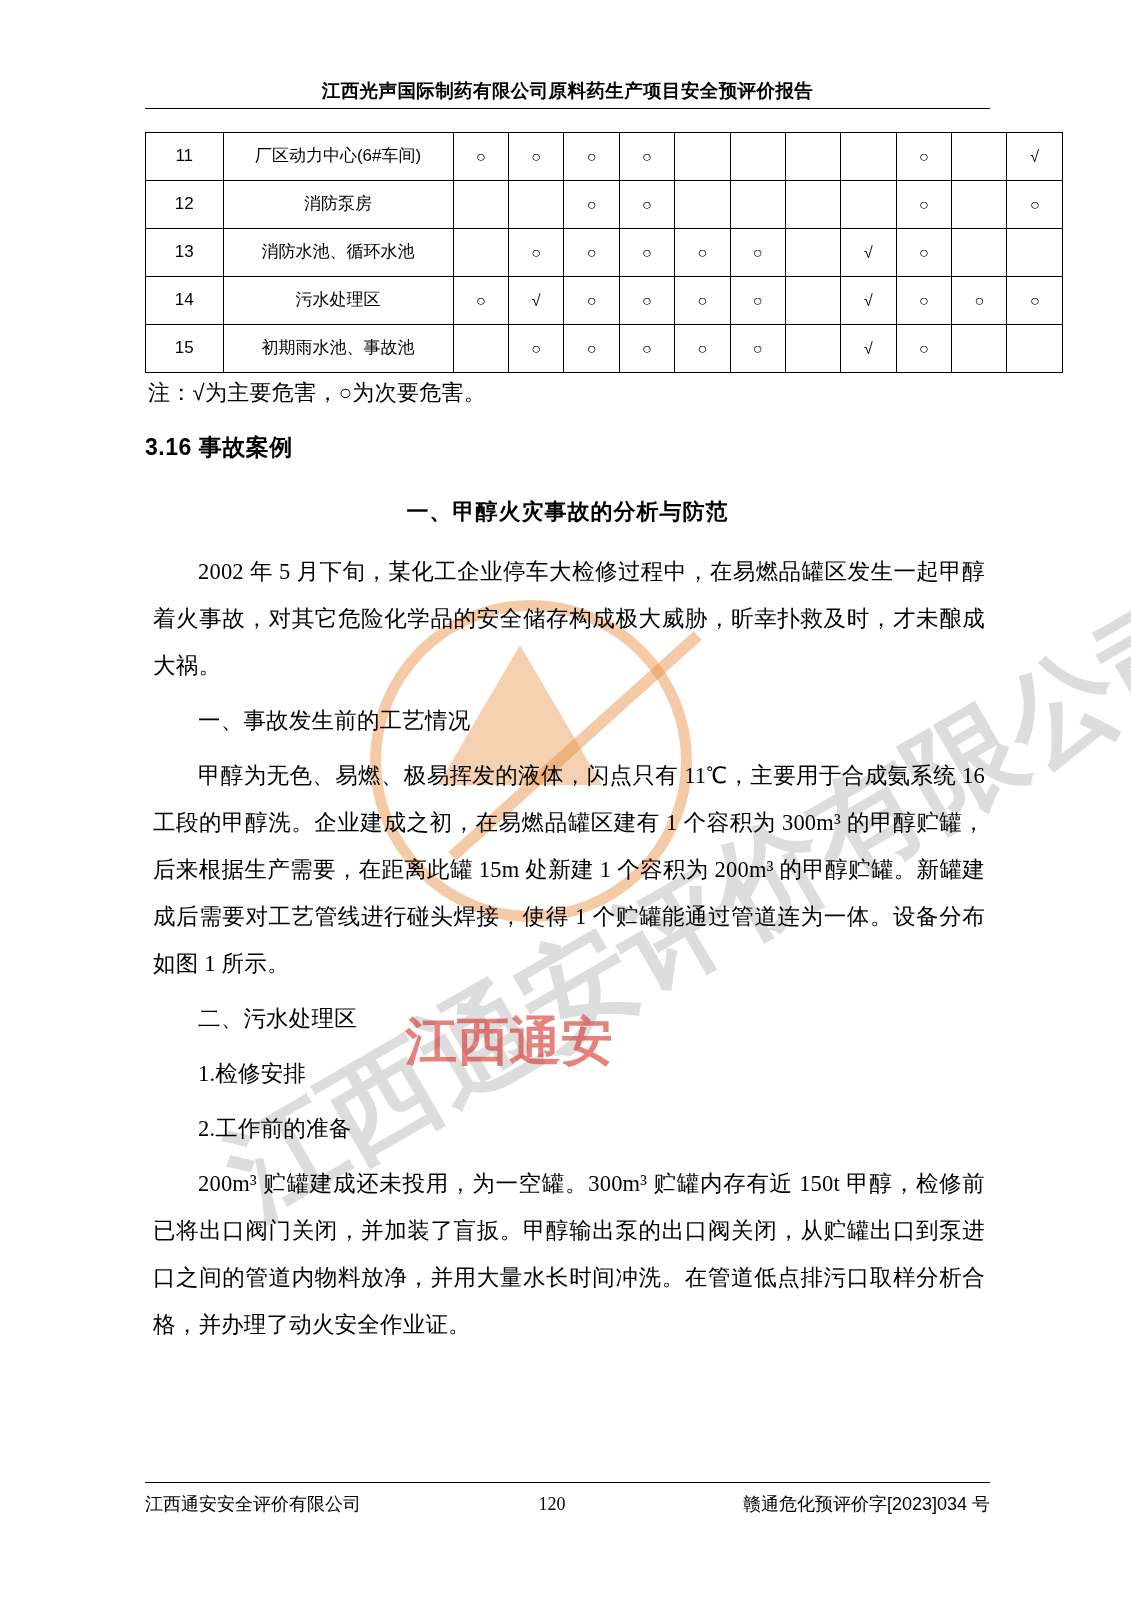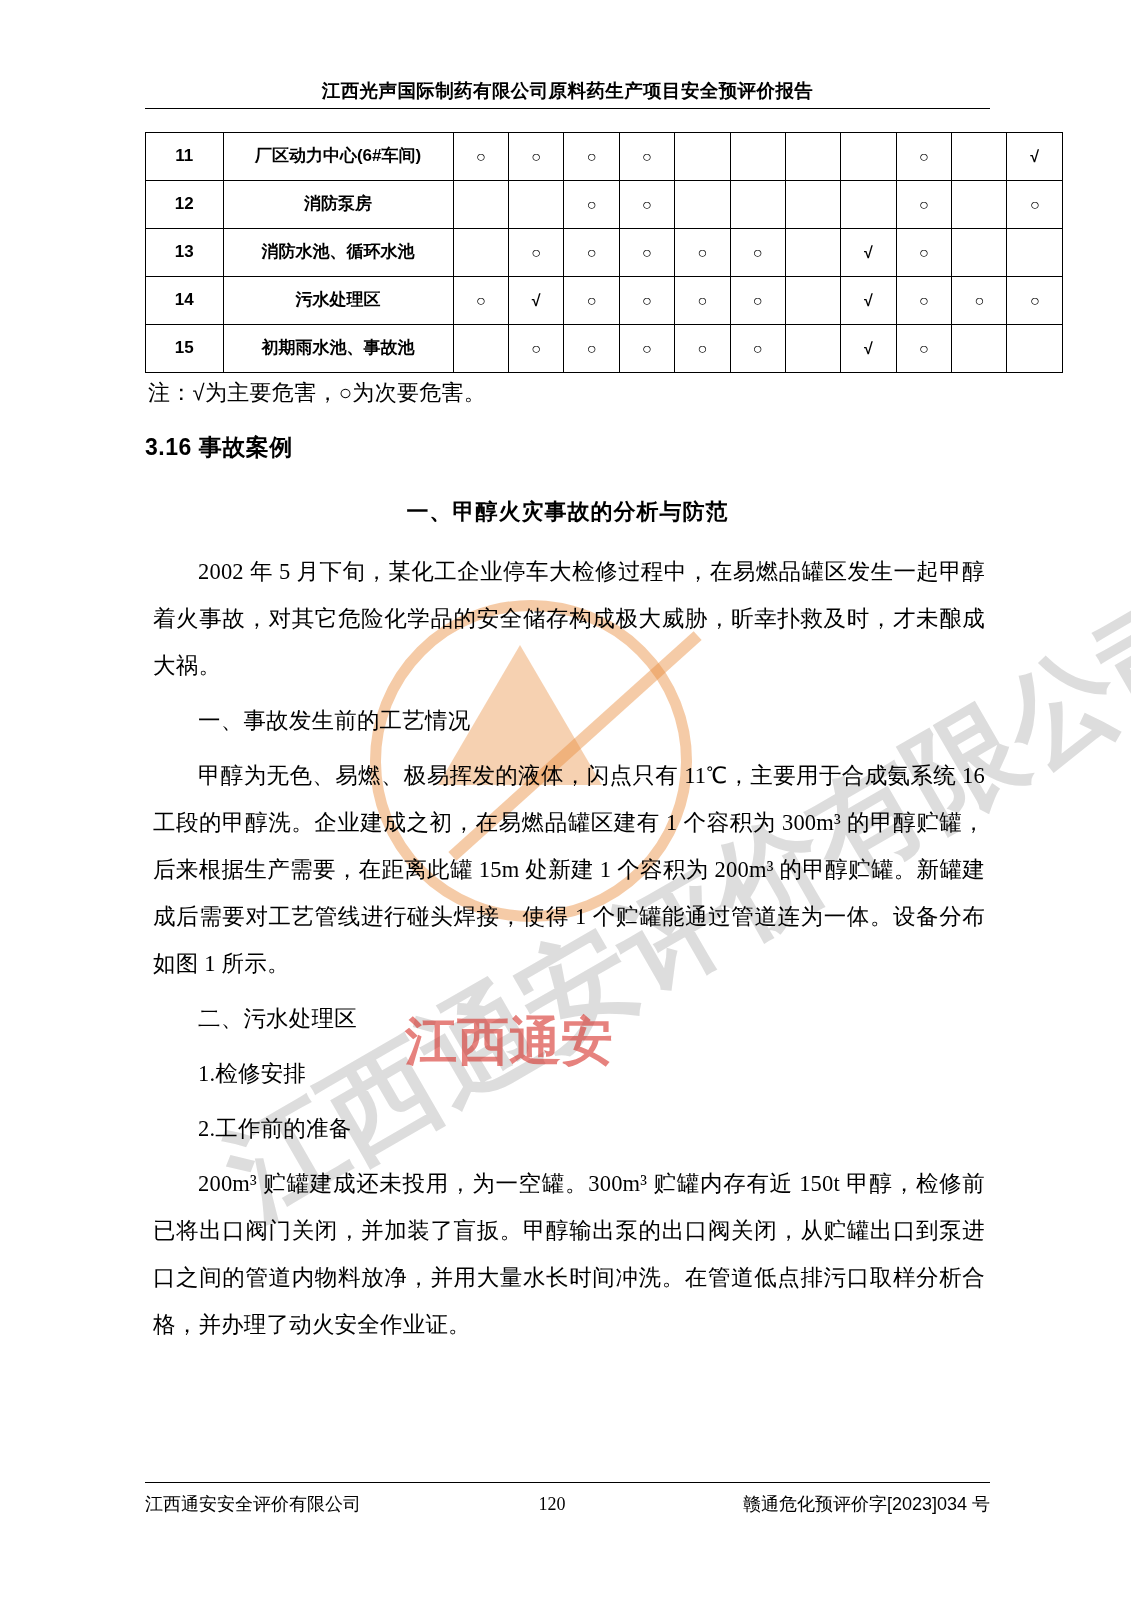--- a/index.html
+++ b/index.html
@@ -93,21 +93,20 @@
     top: 132px;
     width: 845px;
     z-index: 2;
   }
   table.risk {
     border-collapse: collapse;
     width: 918px;
     table-layout: fixed;
     font-family: "Liberation Sans", sans-serif;
     font-size: 17px;
-    font-weight: bold;
   }
   table.risk td {
     border: 1.3px solid #000;
     text-align: center;
     vertical-align: middle;
     height: 43px;
     line-height: 1.35;
     padding: 2px 1px;
   }
   td.num { width: 58px; }

